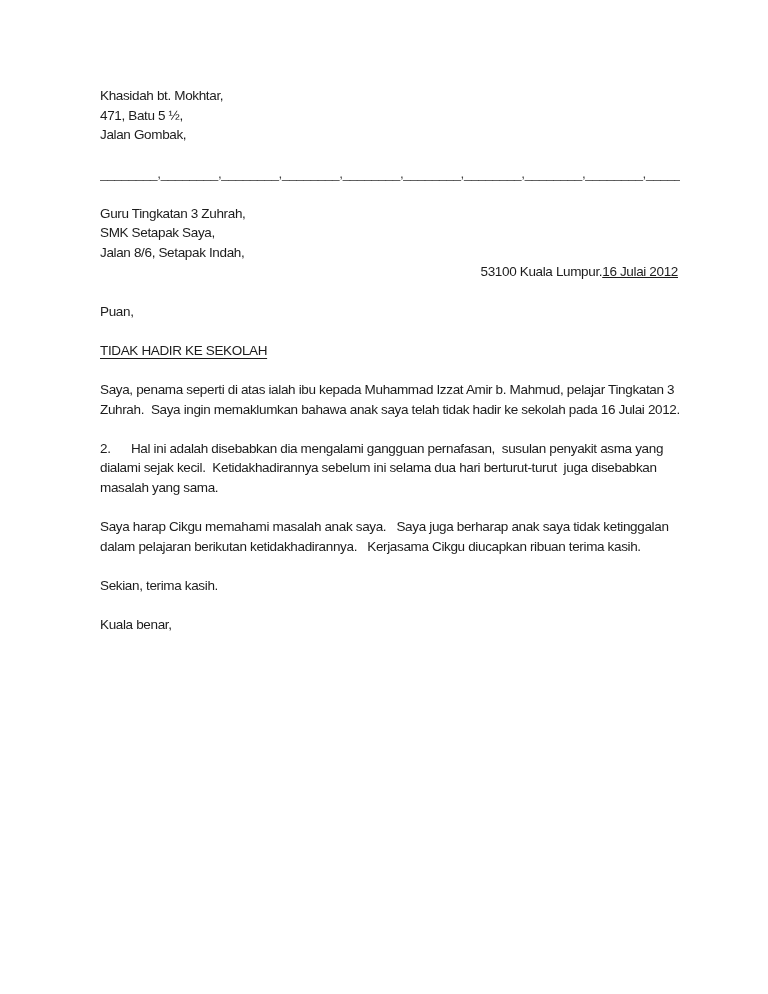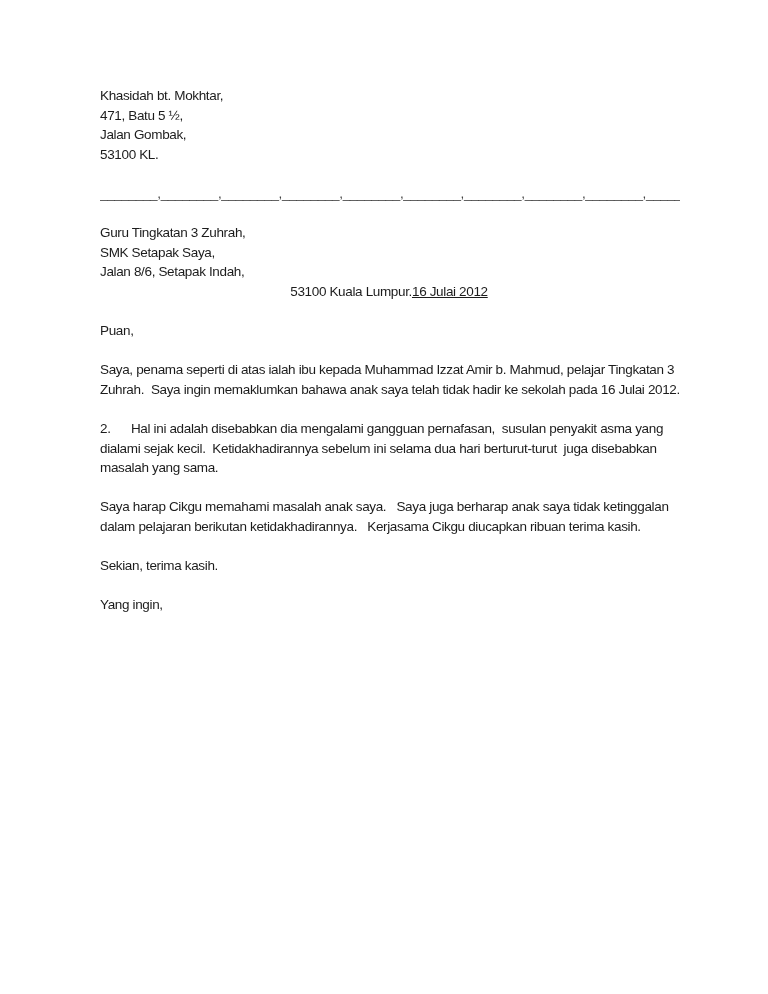--- a/index.html
+++ b/index.html
@@ -29,21 +29,21 @@
   .block { margin: 0 0 19.6px 0; }
   .divider {
     white-space: nowrap;
     overflow: hidden;
     width: 580px;
     color: #3f3f3f;
     margin: 0 0 19.6px 0;
   }
   .recipient-row {
     display: flex;
-    justify-content: center;
+    justify-content: flex-end;
     align-items: baseline;
   }
   .date { padding-right: 16px; white-space: pre; text-decoration: underline; }
   .subject {
     text-decoration: underline;
     text-underline-offset: 3px;
     margin: 0 0 19.6px 0;
     white-space: pre;
   }
   .para {
@@ -54,43 +54,43 @@
 </style>
 </head>
 <body>
 
 <div class="page">
 
   <div class="block">
     <div class="line">Khasidah bt. Mokhtar,</div>
     <div class="line">471, Batu 5 ½,</div>
     <div class="line">Jalan Gombak,</div>
-    <div class="line">53100 KL.</div>
   </div>
 
   <div class="divider">________,________,________,________,________,________,________,________,________,________,________,________</div>
 
 
   <div class="block">
     <div class="line">Guru Tingkatan 3 Zuhrah,</div>
     <div class="line">SMK Setapak Saya,</div>
     <div class="line">Jalan 8/6, Setapak Indah,</div>
     <div class="recipient-row">
       <span class="line">53100 Kuala Lumpur.</span>
       <span class="date">16 Julai 2012</span>
     </div>
   </div>
 
   <div class="block line">Puan,</div>
 
+  <div class="subject">TIDAK HADIR KE SEKOLAH</div>
 
   <div class="para">Saya, penama seperti di atas ialah ibu kepada Muhammad Izzat Amir b. Mahmud, pelajar Tingkatan 3 Zuhrah.  Saya ingin memaklumkan bahawa anak saya telah tidak hadir ke sekolah pada 16 Julai 2012.</div>
 
   <div class="para">2.      Hal ini adalah disebabkan dia mengalami gangguan pernafasan,  susulan penyakit asma yang dialami sejak kecil.  Ketidakhadirannya sebelum ini selama dua hari berturut-turut  juga disebabkan masalah yang sama.</div>
 
   <div class="para">Saya harap Cikgu memahami masalah anak saya.   Saya juga berharap anak saya tidak ketinggalan dalam pelajaran berikutan ketidakhadirannya.   Kerjasama Cikgu diucapkan ribuan terima kasih.</div>
 
   <div class="block line">Sekian, terima kasih.</div>
 
-  <div class="signoff line">Yang ingin,</div>
+  <div class="signoff line">Kuala benar,</div>
 
 
 </div>
 
 </body></html>

